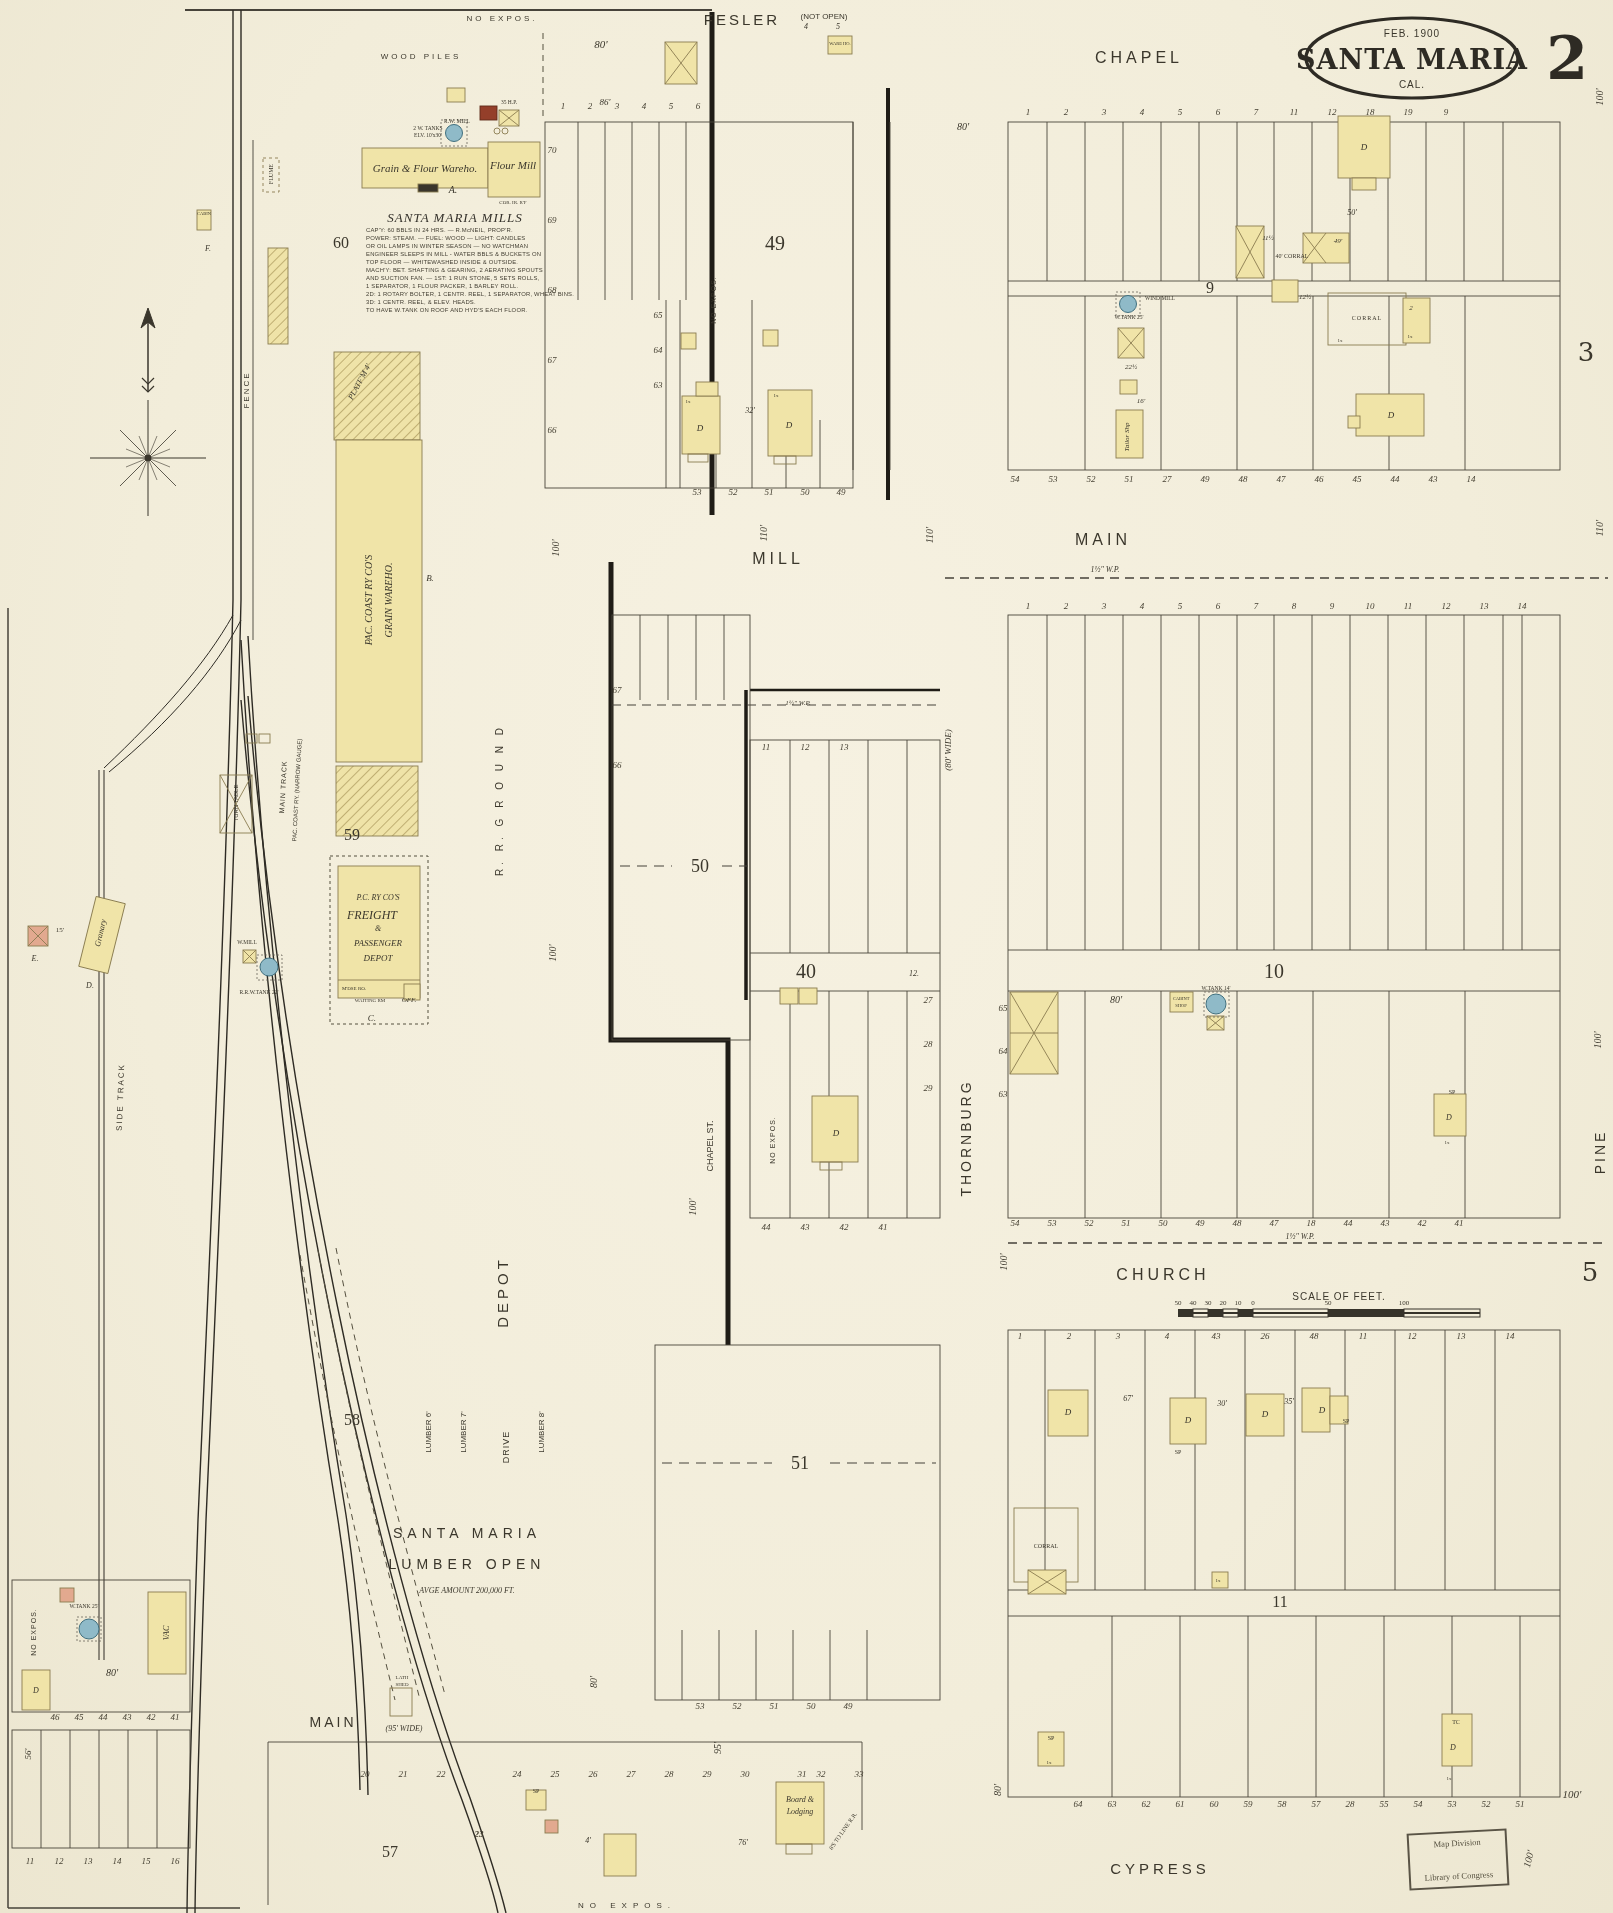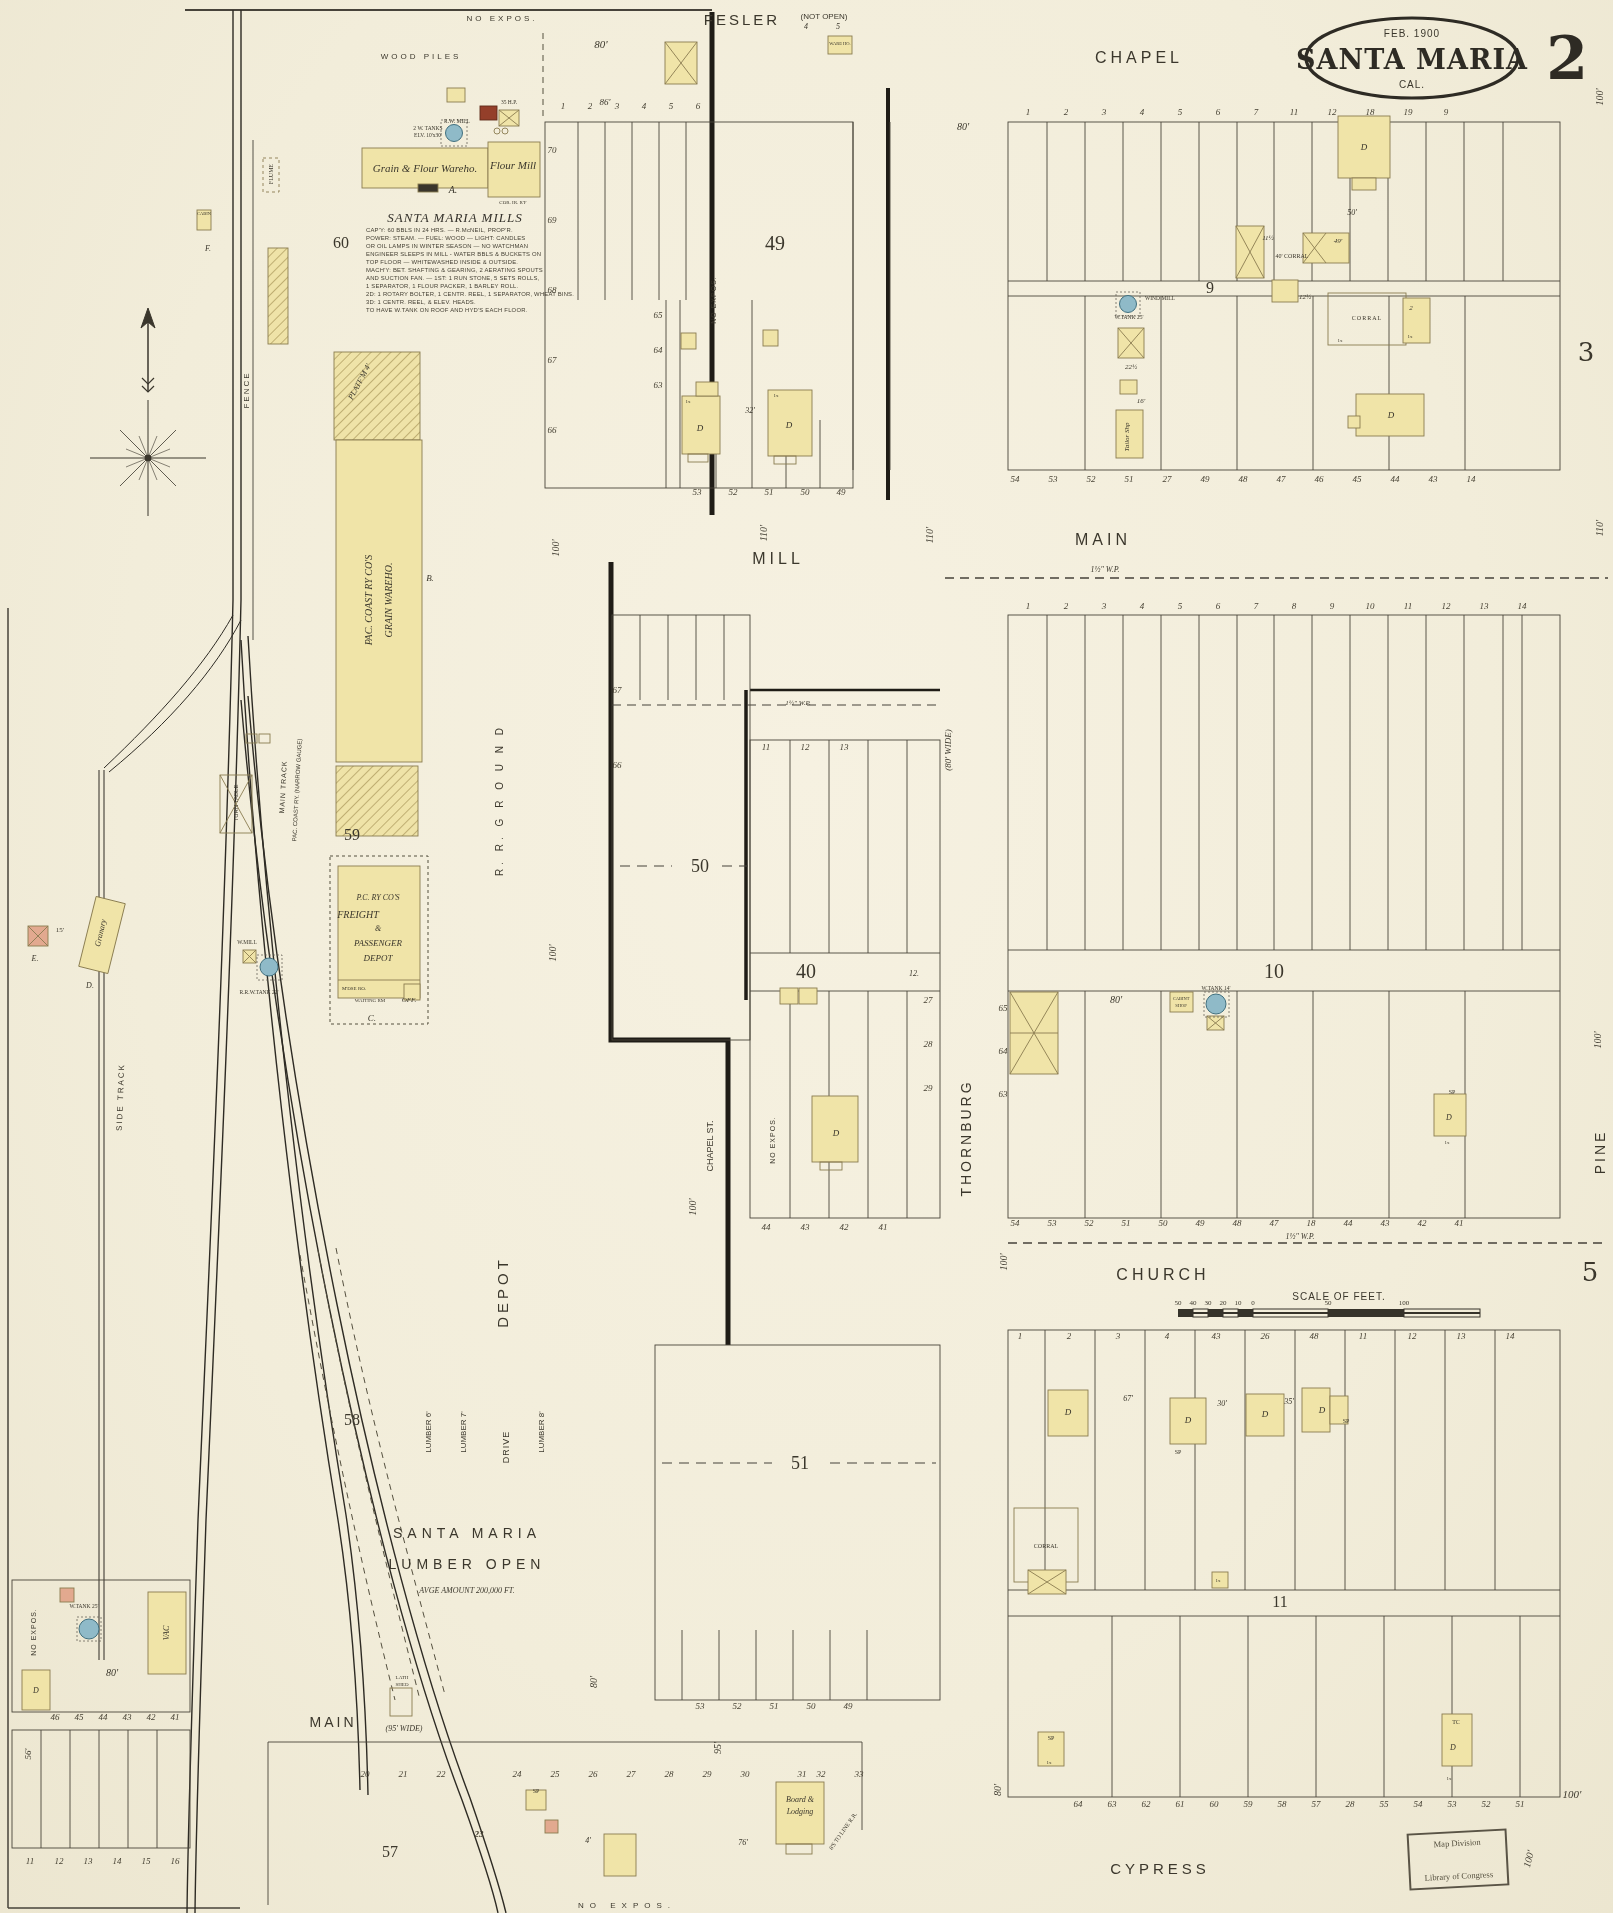--- a/index.html
+++ b/index.html
@@ -431,21 +431,21 @@
       <div class="lbl" style="left: 428px; top: 129px; font-size: 5.5px; transform: translate(-50%, -50%);">2 W. TANKS</div>
       <div class="lbl" style="left: 428px; top: 136px; font-size: 5.5px; transform: translate(-50%, -50%);">ELV. 10'x30'</div>
       <div class="lbl" style="left: 457px; top: 122px; font-size: 5.5px; transform: translate(-50%, -50%);">R.W. MILL</div>
       <div class="lbl" style="left: 509px; top: 103px; font-size: 5.5px; transform: translate(-50%, -50%);">35 H.P.</div>
       <div class="lbl" style="left: 271px; top: 174px; font-size: 6px; transform: translate(-50%, -50%) rotate(-90deg);">FLUME</div>
       <div class="lbl" style="left: 360px; top: 382px; font-size: 8px; transform: translate(-50%, -50%) rotate(-62deg); font-style: italic;">PLATF'M 4'</div>
       <div class="lbl" style="left: 369px; top: 600px; font-size: 10px; transform: translate(-50%, -50%) rotate(-90deg); font-style: italic;">PAC. COAST RY CO'S</div>
       <div class="lbl" style="left: 389px; top: 600px; font-size: 10px; transform: translate(-50%, -50%) rotate(-90deg); font-style: italic;">GRAIN WAREHO.</div>
       <div class="lbl" style="left: 430px; top: 578px; font-size: 9px; transform: translate(-50%, -50%); font-style: italic;">B.</div>
       <div class="lbl" style="left: 378px; top: 898px; font-size: 8px; transform: translate(-50%, -50%); font-style: italic;">P.C. RY CO'S</div>
-      <div class="lbl" style="left: 358px; top: 915px; font-size: 10px; transform: translate(-50%, -50%); font-style: italic;">FREIGHT</div>
+      <div class="lbl" style="left: 372px; top: 915px; font-size: 12px; transform: translate(-50%, -50%); font-style: italic;">FREIGHT</div>
       <div class="lbl" style="left: 378px; top: 929px; font-size: 8px; transform: translate(-50%, -50%); font-style: italic;">&amp;</div>
       <div class="lbl" style="left: 378px; top: 943px; font-size: 9px; transform: translate(-50%, -50%); font-style: italic;">PASSENGER</div>
       <div class="lbl" style="left: 378px; top: 958px; font-size: 9px; transform: translate(-50%, -50%); font-style: italic;">DEPOT</div>
       <div class="lbl" style="left: 354px; top: 988px; font-size: 5px; transform: translate(-50%, -50%);">M'DSE RO.</div>
       <div class="lbl" style="left: 370px; top: 1000px; font-size: 5px; transform: translate(-50%, -50%);">WAITING RM</div>
       <div class="lbl" style="left: 409px; top: 1000px; font-size: 7px; transform: translate(-50%, -50%); font-style: italic;">OFF.</div>
       <div class="lbl" style="left: 372px; top: 1018px; font-size: 9px; transform: translate(-50%, -50%); font-style: italic;">C.</div>
       <div class="lbl" style="left: 101px; top: 933px; font-size: 8px; transform: translate(-50%, -50%) rotate(-77deg); font-style: italic;">Granary</div>
       <div class="lbl" style="left: 90px; top: 986px; font-size: 8px; transform: translate(-50%, -50%); font-style: italic;">D.</div>
       <div class="lbl" style="left: 35px; top: 959px; font-size: 8px; transform: translate(-50%, -50%); font-style: italic;">E.</div>

